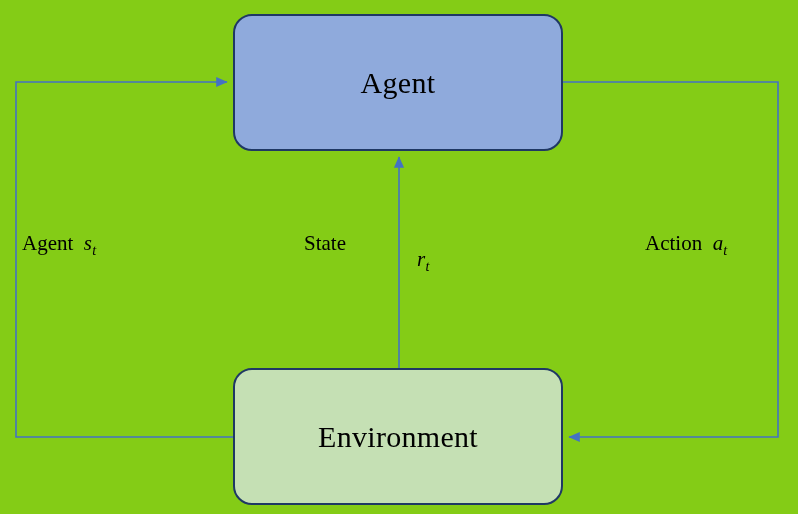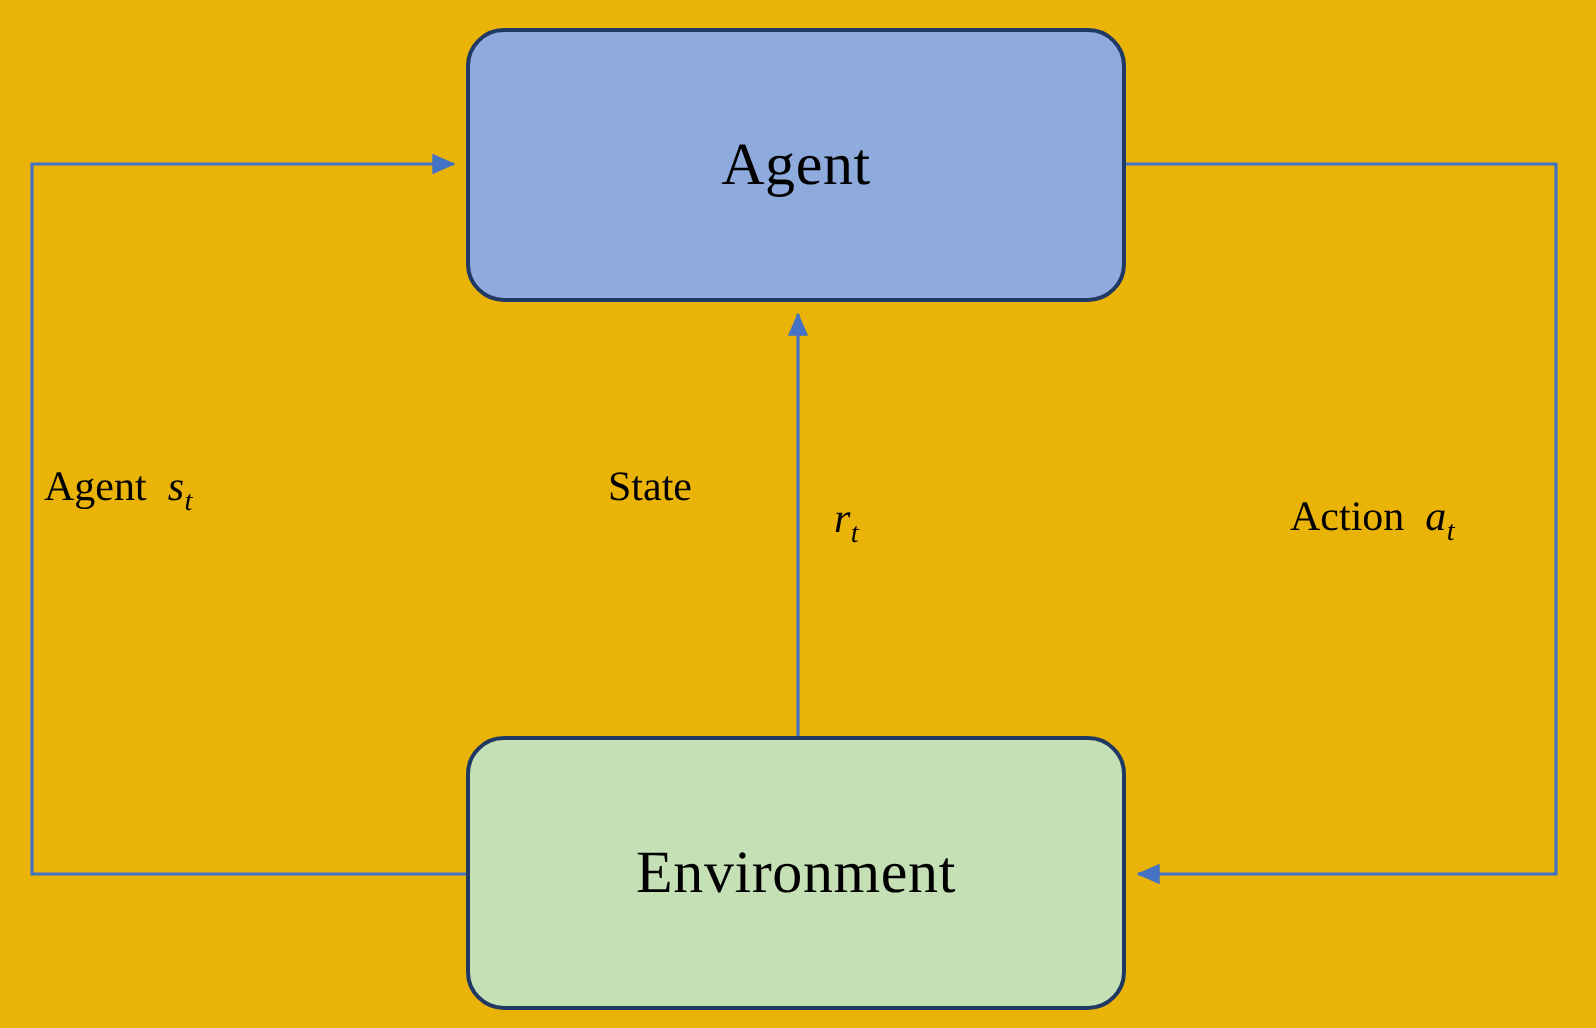--- a/index.html
+++ b/index.html
@@ -8,21 +8,21 @@
     padding: 0;
     background: #ffffff;
   }
   body {
     font-family: "Liberation Serif", "DejaVu Serif", serif;
   }
   #canvas {
     position: relative;
     width: 798px;
     height: 514px;
-    background: #eab308;
+    background: #84cc16;
     overflow: hidden;
   }
   svg.edges {
     position: absolute;
     left: 0;
     top: 0;
     width: 798px;
     height: 514px;
     overflow: visible;
   }
@@ -67,21 +67,21 @@
   }
   .var sub {
     font-style: italic;
     font-size: 0.68em;
     vertical-align: -0.32em;
     margin-left: 0.2px;
   }
   #label-state    { left: 22px;  top: 233px; }
   #label-reward   { left: 304px; top: 233px; }
   #label-reward-var { left: 417px; top: 233px; margin-top: 16px; }
-  #label-action   { left: 645px; top: 233px; margin-top: 15px; }
+  #label-action   { left: 645px; top: 233px; }
 </style>
 </head>
 <body>
 
 <div id="canvas">
 
   <svg class="edges" viewBox="0 0 798 514">
     <defs>
       <marker id="arrow-right" viewBox="0 0 10 10" refX="9.4" refY="5" markerWidth="7.2" markerHeight="7.2" orient="auto-start-reverse">
         <path d="M 0 0.6 L 10 5 L 0 9.4 z" fill="#4472C4"></path>

